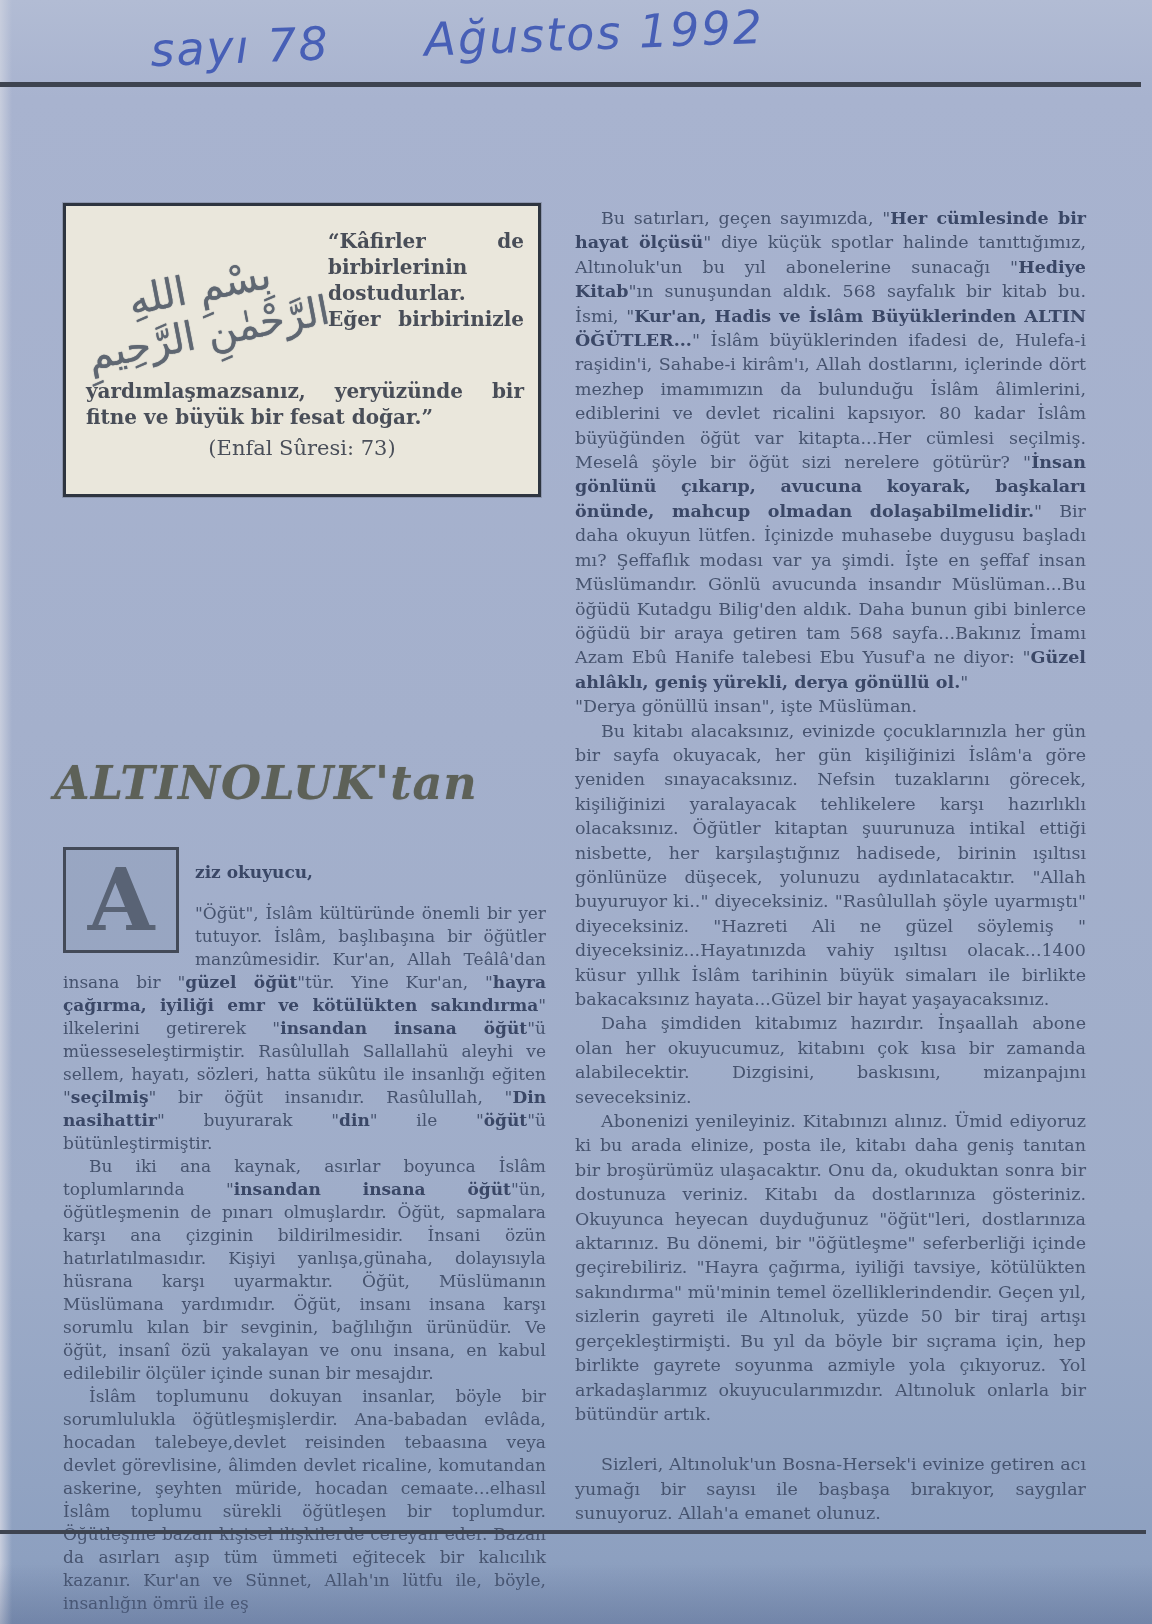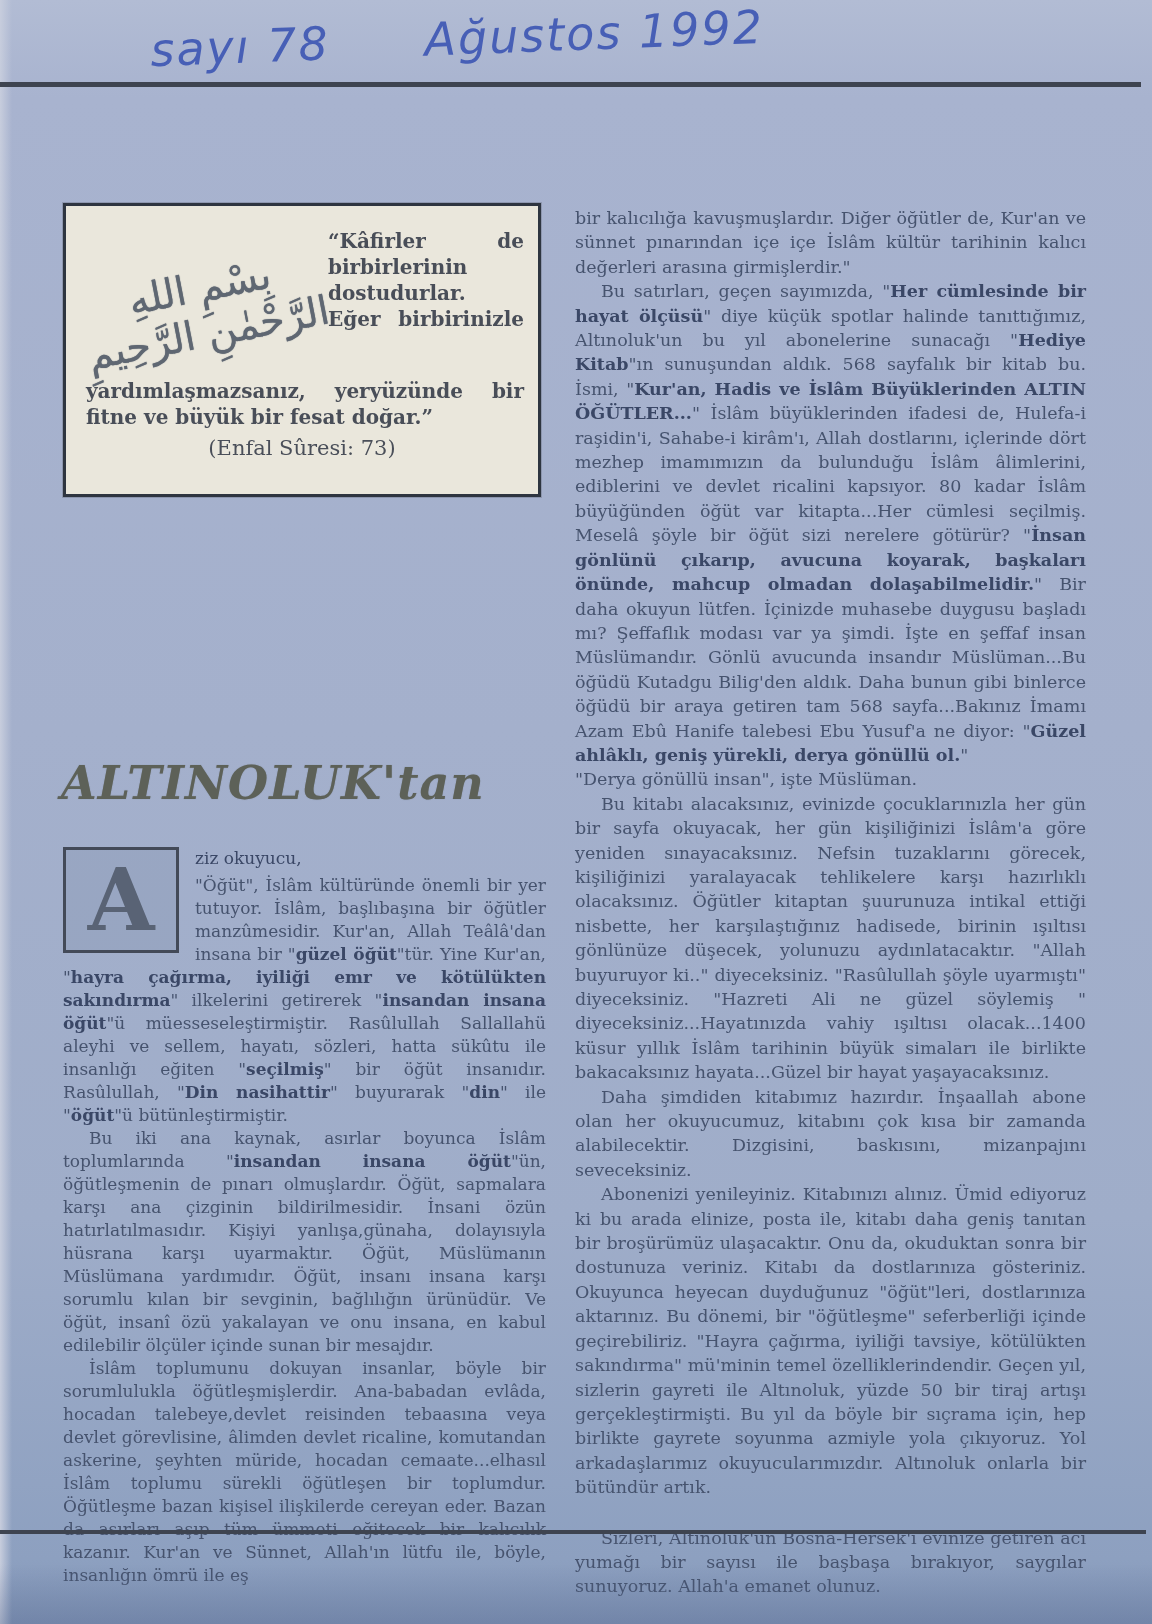--- a/index.html
+++ b/index.html
@@ -23,32 +23,32 @@
   .calligraphy{float:left;width:248px;height:162px;position:relative;}
   .bismillah{position:absolute;left:0;top:48px;display:block;width:100%;
         transform:rotate(-11deg);font-family:"DejaVu Sans",sans-serif;
         font-size:40px;color:#5f6772;text-align:center;text-shadow:0 0 1px #5f6772;}
   .qb-heading{padding-top:14px;font-weight:bold;font-size:24px;line-height:29px;color:#2f3540;}
   .qb-heading .u{text-decoration:underline;text-underline-offset:4px;}
   .qb-quote{margin:12px 0 0 6px;font-weight:bold;font-size:20px;line-height:26px;
         color:#494e58;text-align:justify;}
   .qb-source{margin:6px 0 0 0;font-size:21px;color:#4a4f59;text-align:center;clear:both;}
 
-  .section-title{position:absolute;left:61px;top:756px;margin:0;
+  .section-title{position:absolute;left:54px;top:756px;margin:0;
         font-family:"DejaVu Serif",serif;font-style:italic;font-weight:bold;
         font-size:46px;letter-spacing:1px;color:#5d6158;text-shadow:0 0 1px rgba(70,75,60,.4);}
 
   .col{position:absolute;text-align:justify;color:#46536e;}
   .col-left{left:63px;top:843px;width:483px;font-size:17px;line-height:23px;}
   .col-right{left:575px;top:206px;width:511px;font-size:17.5px;line-height:24.4px;}
   .para{margin:0;}
   .ind{text-indent:26px;}
   .sp{margin-top:26px;}
   .b{font-weight:bold;color:#3a4766;}
-  .lead{margin:4px;font-weight:normal;color:#3a4766;padding-left:36px;}
+  .lead{margin:18px;font-weight:bold;color:#3a4766;padding-left:36px;}
   .dropcap{float:left;width:110px;height:100px;margin:4px 16px 4px 0;
         border:3px solid #434a58;background:rgba(110,125,155,0.18);
         display:flex;align-items:center;justify-content:center;}
   .dropcap span{font-size:86px;font-weight:bold;color:#59impression6375;color:#596375;line-height:1;
         font-family:"DejaVu Serif",serif;}
 </style>
 </head>
 <body>
 
 <div class="page">
@@ -74,21 +74,20 @@
     <div class="dropcap">
       <span>A</span>
     </div>
     <p class="lead">ziz okuyucu,</p>
   <p class="para"><span>"Öğüt", İslâm kültüründe önemli bir yer tutuyor. İslâm, başlıbaşına bir öğütler manzûmesidir. Kur'an, Allah Teâlâ'dan insana bir "</span><span class="b">güzel öğüt</span><span>"tür. Yine Kur'an, "</span><span class="b">hayra çağırma, iyiliği emr ve kötülükten sakındırma</span><span>" ilkelerini getirerek "</span><span class="b">insandan insana öğüt</span><span>"ü müesseseleştirmiştir. Rasûlullah Sallallahü aleyhi ve sellem, hayatı, sözleri, hatta sükûtu ile insanlığı eğiten "</span><span class="b">seçilmiş</span><span>" bir öğüt insanıdır. Rasûlullah, "</span><span class="b">Din nasihattir</span><span>" buyurarak "</span><span class="b">din</span><span>" ile "</span><span class="b">öğüt</span><span>"ü bütünleştirmiştir.</span></p>
       <p class="para ind"><span>Bu iki ana kaynak, asırlar boyunca İslâm toplumlarında "</span><span class="b">insandan insana öğüt</span><span>"ün, öğütleşmenin de pınarı olmuşlardır. Öğüt, sapmalara karşı ana çizginin bildirilmesidir. İnsani özün hatırlatılmasıdır. Kişiyi yanlışa,günaha, dolayısıyla hüsrana karşı uyarmaktır. Öğüt, Müslümanın Müslümana yardımıdır. Öğüt, insanı insana karşı sorumlu kılan bir sevginin, bağlılığın ürünüdür. Ve öğüt, insanî özü yakalayan ve onu insana, en kabul edilebilir ölçüler içinde sunan bir mesajdır.</span></p>
       <p class="para ind"><span>İslâm toplumunu dokuyan insanlar, böyle bir sorumlulukla öğütleşmişlerdir. Ana-babadan evlâda, hocadan talebeye,devlet reisinden tebaasına veya devlet görevlisine, âlimden devlet ricaline, komutandan askerine, şeyhten müride, hocadan cemaate...elhasıl İslâm toplumu sürekli öğütleşen bir toplumdur. Öğütleşme bazan kişisel ilişkilerde cereyan eder. Bazan da asırları aşıp tüm ümmeti eğitecek bir kalıcılık kazanır. Kur'an ve Sünnet, Allah'ın lütfu ile, böyle, insanlığın ömrü ile eş</span></p>
     </div>
 
   <div class="col col-right">
-      <p class="para"><span>bir kalıcılığa kavuşmuşlardır. Diğer öğütler de, Kur'an ve sünnet pınarından içe içe İslâm kültür tarihinin kalıcı değerleri arasına girmişlerdir."</span></p>
       <p class="para ind"><span>Bu satırları, geçen sayımızda, "</span><span class="b">Her cümlesinde bir hayat ölçüsü</span><span>" diye küçük spotlar halinde tanıttığımız, Altınoluk'un bu yıl abonelerine sunacağı "</span><span class="b">Hediye Kitab</span><span>"ın sunuşundan aldık. 568 sayfalık bir kitab bu. İsmi, "</span><span class="b">Kur'an, Hadis ve İslâm Büyüklerinden ALTIN ÖĞÜTLER...</span><span>" İslâm büyüklerinden ifadesi de, Hulefa-i raşidin'i, Sahabe-i kirâm'ı, Allah dostlarını, içlerinde dört mezhep imamımızın da bulunduğu İslâm âlimlerini, ediblerini ve devlet ricalini kapsıyor. 80 kadar İslâm büyüğünden öğüt var kitapta...Her cümlesi seçilmiş. Meselâ şöyle bir öğüt sizi nerelere götürür? "</span><span class="b">İnsan gönlünü çıkarıp, avucuna koyarak, başkaları önünde, mahcup olmadan dolaşabilmelidir.</span><span>" Bir daha okuyun lütfen. İçinizde muhasebe duygusu başladı mı? Şeffaflık modası var ya şimdi. İşte en şeffaf insan Müslümandır. Gönlü avucunda insandır Müslüman...Bu öğüdü Kutadgu Bilig'den aldık. Daha bunun gibi binlerce öğüdü bir araya getiren tam 568 sayfa...Bakınız İmamı Azam Ebû Hanife talebesi Ebu Yusuf'a ne diyor: "</span><span class="b">Güzel ahlâklı, geniş yürekli, derya gönüllü ol.</span><span>"</span></p>
       <p class="para"><span>"Derya gönüllü insan", işte Müslüman.</span></p>
       <p class="para ind"><span>Bu kitabı alacaksınız, evinizde çocuklarınızla her gün bir sayfa okuyacak, her gün kişiliğinizi İslâm'a göre yeniden sınayacaksınız. Nefsin tuzaklarını görecek, kişiliğinizi yaralayacak tehlikelere karşı hazırlıklı olacaksınız. Öğütler kitaptan şuurunuza intikal ettiği nisbette, her karşılaştığınız hadisede, birinin ışıltısı gönlünüze düşecek, yolunuzu aydınlatacaktır. "Allah buyuruyor ki.." diyeceksiniz. "Rasûlullah şöyle uyarmıştı" diyeceksiniz. "Hazreti Ali ne güzel söylemiş " diyeceksiniz...Hayatınızda vahiy ışıltısı olacak...1400 küsur yıllık İslâm tarihinin büyük simaları ile birlikte bakacaksınız hayata...Güzel bir hayat yaşayacaksınız.</span></p>
       <p class="para ind"><span>Daha şimdiden kitabımız hazırdır. İnşaallah abone olan her okuyucumuz, kitabını çok kısa bir zamanda alabilecektir. Dizgisini, baskısını, mizanpajını seveceksiniz.</span></p>
       <p class="para ind"><span>Abonenizi yenileyiniz. Kitabınızı alınız. Ümid ediyoruz ki bu arada elinize, posta ile, kitabı daha geniş tanıtan bir broşürümüz ulaşacaktır. Onu da, okuduktan sonra bir dostunuza veriniz. Kitabı da dostlarınıza gösteriniz. Okuyunca heyecan duyduğunuz "öğüt"leri, dostlarınıza aktarınız. Bu dönemi, bir "öğütleşme" seferberliği içinde geçirebiliriz. "Hayra çağırma, iyiliği tavsiye, kötülükten sakındırma" mü'minin temel özelliklerindendir. Geçen yıl, sizlerin gayreti ile Altınoluk, yüzde 50 bir tiraj artışı gerçekleştirmişti. Bu yıl da böyle bir sıçrama için, hep birlikte gayrete soyunma azmiyle yola çıkıyoruz. Yol arkadaşlarımız okuyucularımızdır. Altınoluk onlarla bir bütündür artık.</span></p>
       <p class="para ind sp"><span>Sizleri, Altınoluk'un Bosna-Hersek'i evinize getiren acı yumağı bir sayısı ile başbaşa bırakıyor, saygılar sunuyoruz. Allah'a emanet olunuz.</span></p>
     </div>
 
   <div class="rule-bottom"></div>
 

